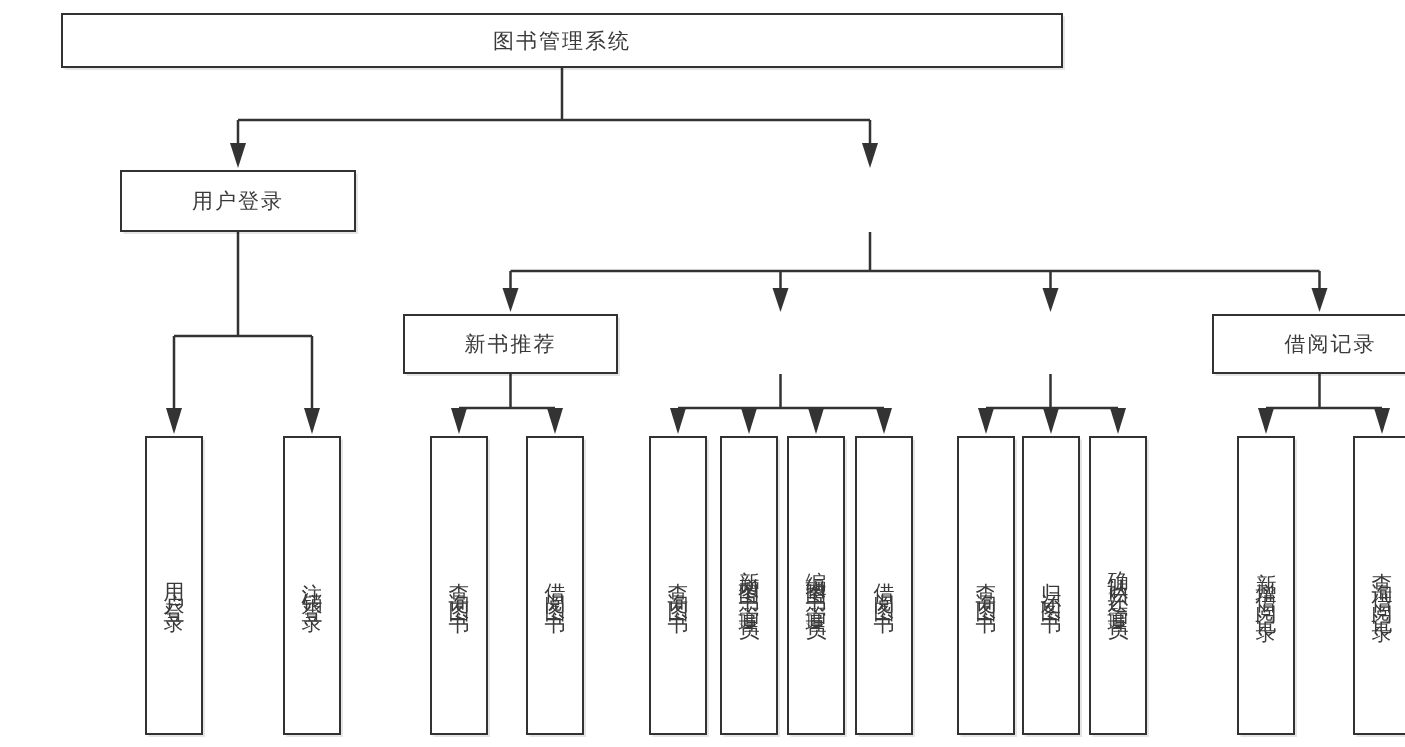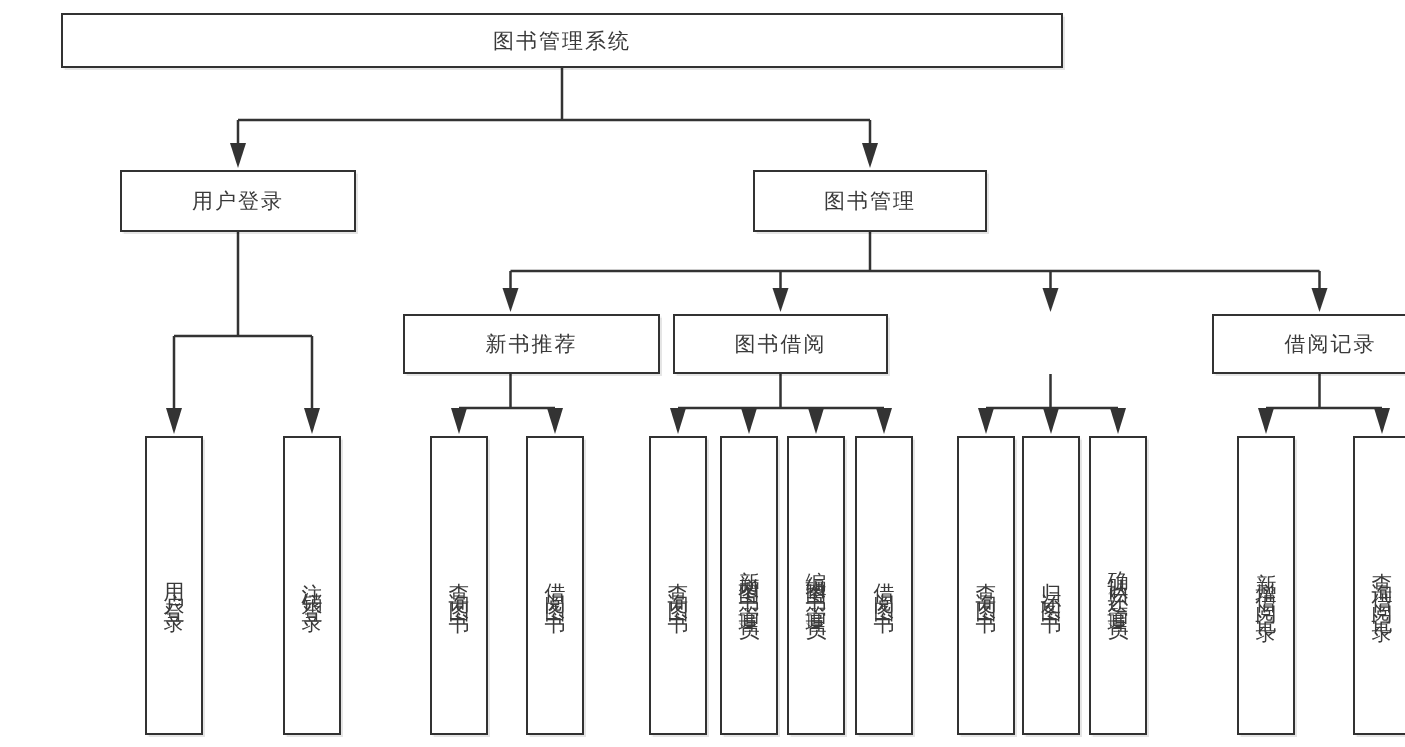--- a/index.html
+++ b/index.html
@@ -39,21 +39,21 @@
     top: 436px;
     width: 58px;
     height: 299px;
     padding: 4px 0;
   }
   .vnode.dense { letter-spacing: 7px; }
   
   .n-root          { left: 21px;   top: 13px;  width: 1002px; height: 55px; }
   .n-user-login    { left: 80px;   top: 170px; width: 236px;  height: 62px; }
   .n-book-mgmt     { left: 713px;  top: 170px; width: 234px;  height: 62px; }
-  .n-new-books     { left: 363px;  top: 314px; width: 257px;  height: 60px; }
+  .n-new-books     { left: 363px;  top: 314px; width: 215px;  height: 60px; }
   .n-book-borrow   { left: 633px;  top: 314px; width: 215px;  height: 60px; }
   .n-cur-borrow    { left: 903px;  top: 314px; width: 215px;  height: 60px; }
   .n-borrow-rec    { left: 1172px; top: 314px; width: 237px;  height: 60px; }
   
   .n-a1 { left: 105px; }
   .n-a2 { left: 243px; }
   .n-b1 { left: 390px; }
   .n-b2 { left: 486px; }
   .n-c1 { left: 609px; }
   .n-c2 { left: 680px; }
@@ -123,24 +123,22 @@
       <polygon points="1070,408 1086,408 1078,434"></polygon>
 
       <polygon points="1218,408 1234,408 1226,434"></polygon>
       <polygon points="1334,408 1350,408 1342,434"></polygon>
     </g>
   </svg>
 
   <div class="node n-root">图书管理系统</div>
 
   <div class="node n-user-login">用户登录</div>
-  <div class="node n-book-mgmt">图书管理</div>
 
   <div class="node n-new-books">新书推荐</div>
-  <div class="node n-book-borrow">图书借阅</div>
   <div class="node n-borrow-rec">借阅记录</div>
 
   <div class="node vnode n-a1">用户登录</div>
   <div class="node vnode n-a2">注销登录</div>
 
   <div class="node vnode n-b1">查询图书</div>
   <div class="node vnode n-b2">借阅图书</div>
 
   <div class="node vnode n-c1">查询图书</div>
   <div class="node vnode dense n-c2">新增图书（管理员）</div>

